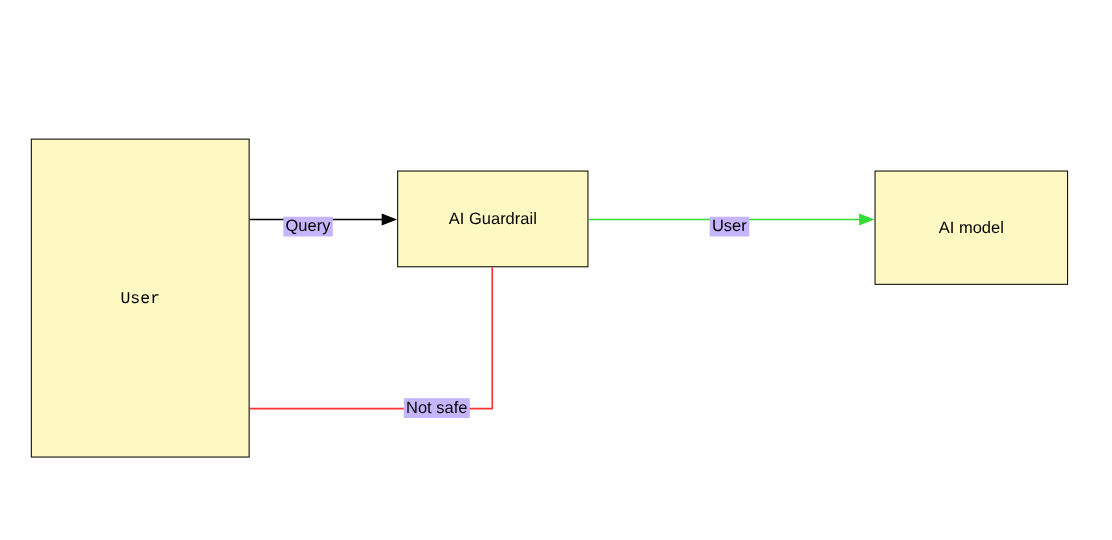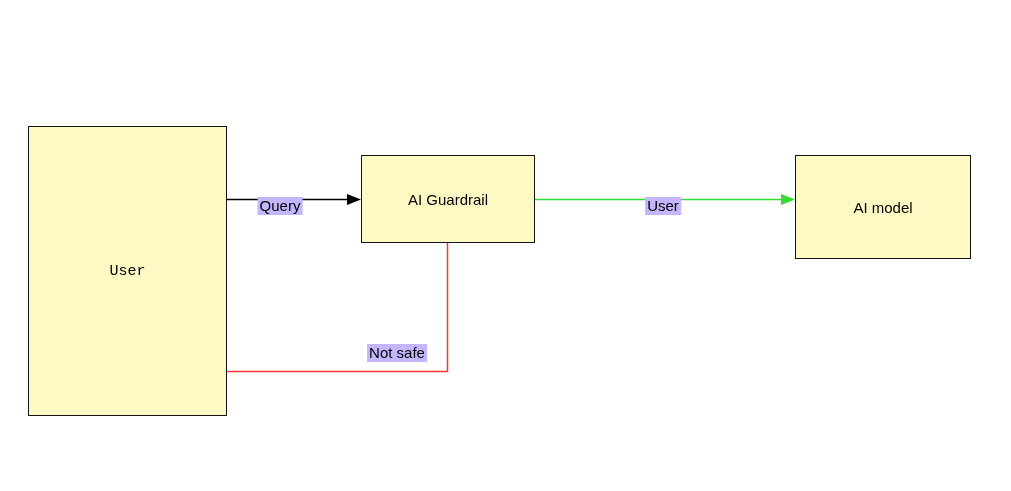--- a/index.html
+++ b/index.html
@@ -41,21 +41,21 @@
     transform: translate(-50%, -50%);
     background: #c4b5fd;
     padding: 0 2px;
     font-size: 15px;
     color: #000000;
     white-space: nowrap;
     line-height: 1.2;
   }
   .label-query   { left: 280px; top: 206px; }
   .label-safe    { left: 663px; top: 206px; }
-  .label-notsafe { left: 397px; top: 353px; text-align: right; }
+  .label-notsafe { left: 397px; top: 371px; text-align: right; }
 </style>
 </head>
 <body>
 
 <div class="canvas">
 
   <svg class="edges-layer" width="1011" height="491" viewBox="0 0 1011 491" xmlns="http://www.w3.org/2000/svg">
 
     <line x1="203" y1="199.5" x2="349" y2="199.5" stroke-width="1.5" stroke="#000000"></line>
     <polygon points="361,199.5 347,194 347,205" fill="#000000"></polygon>

